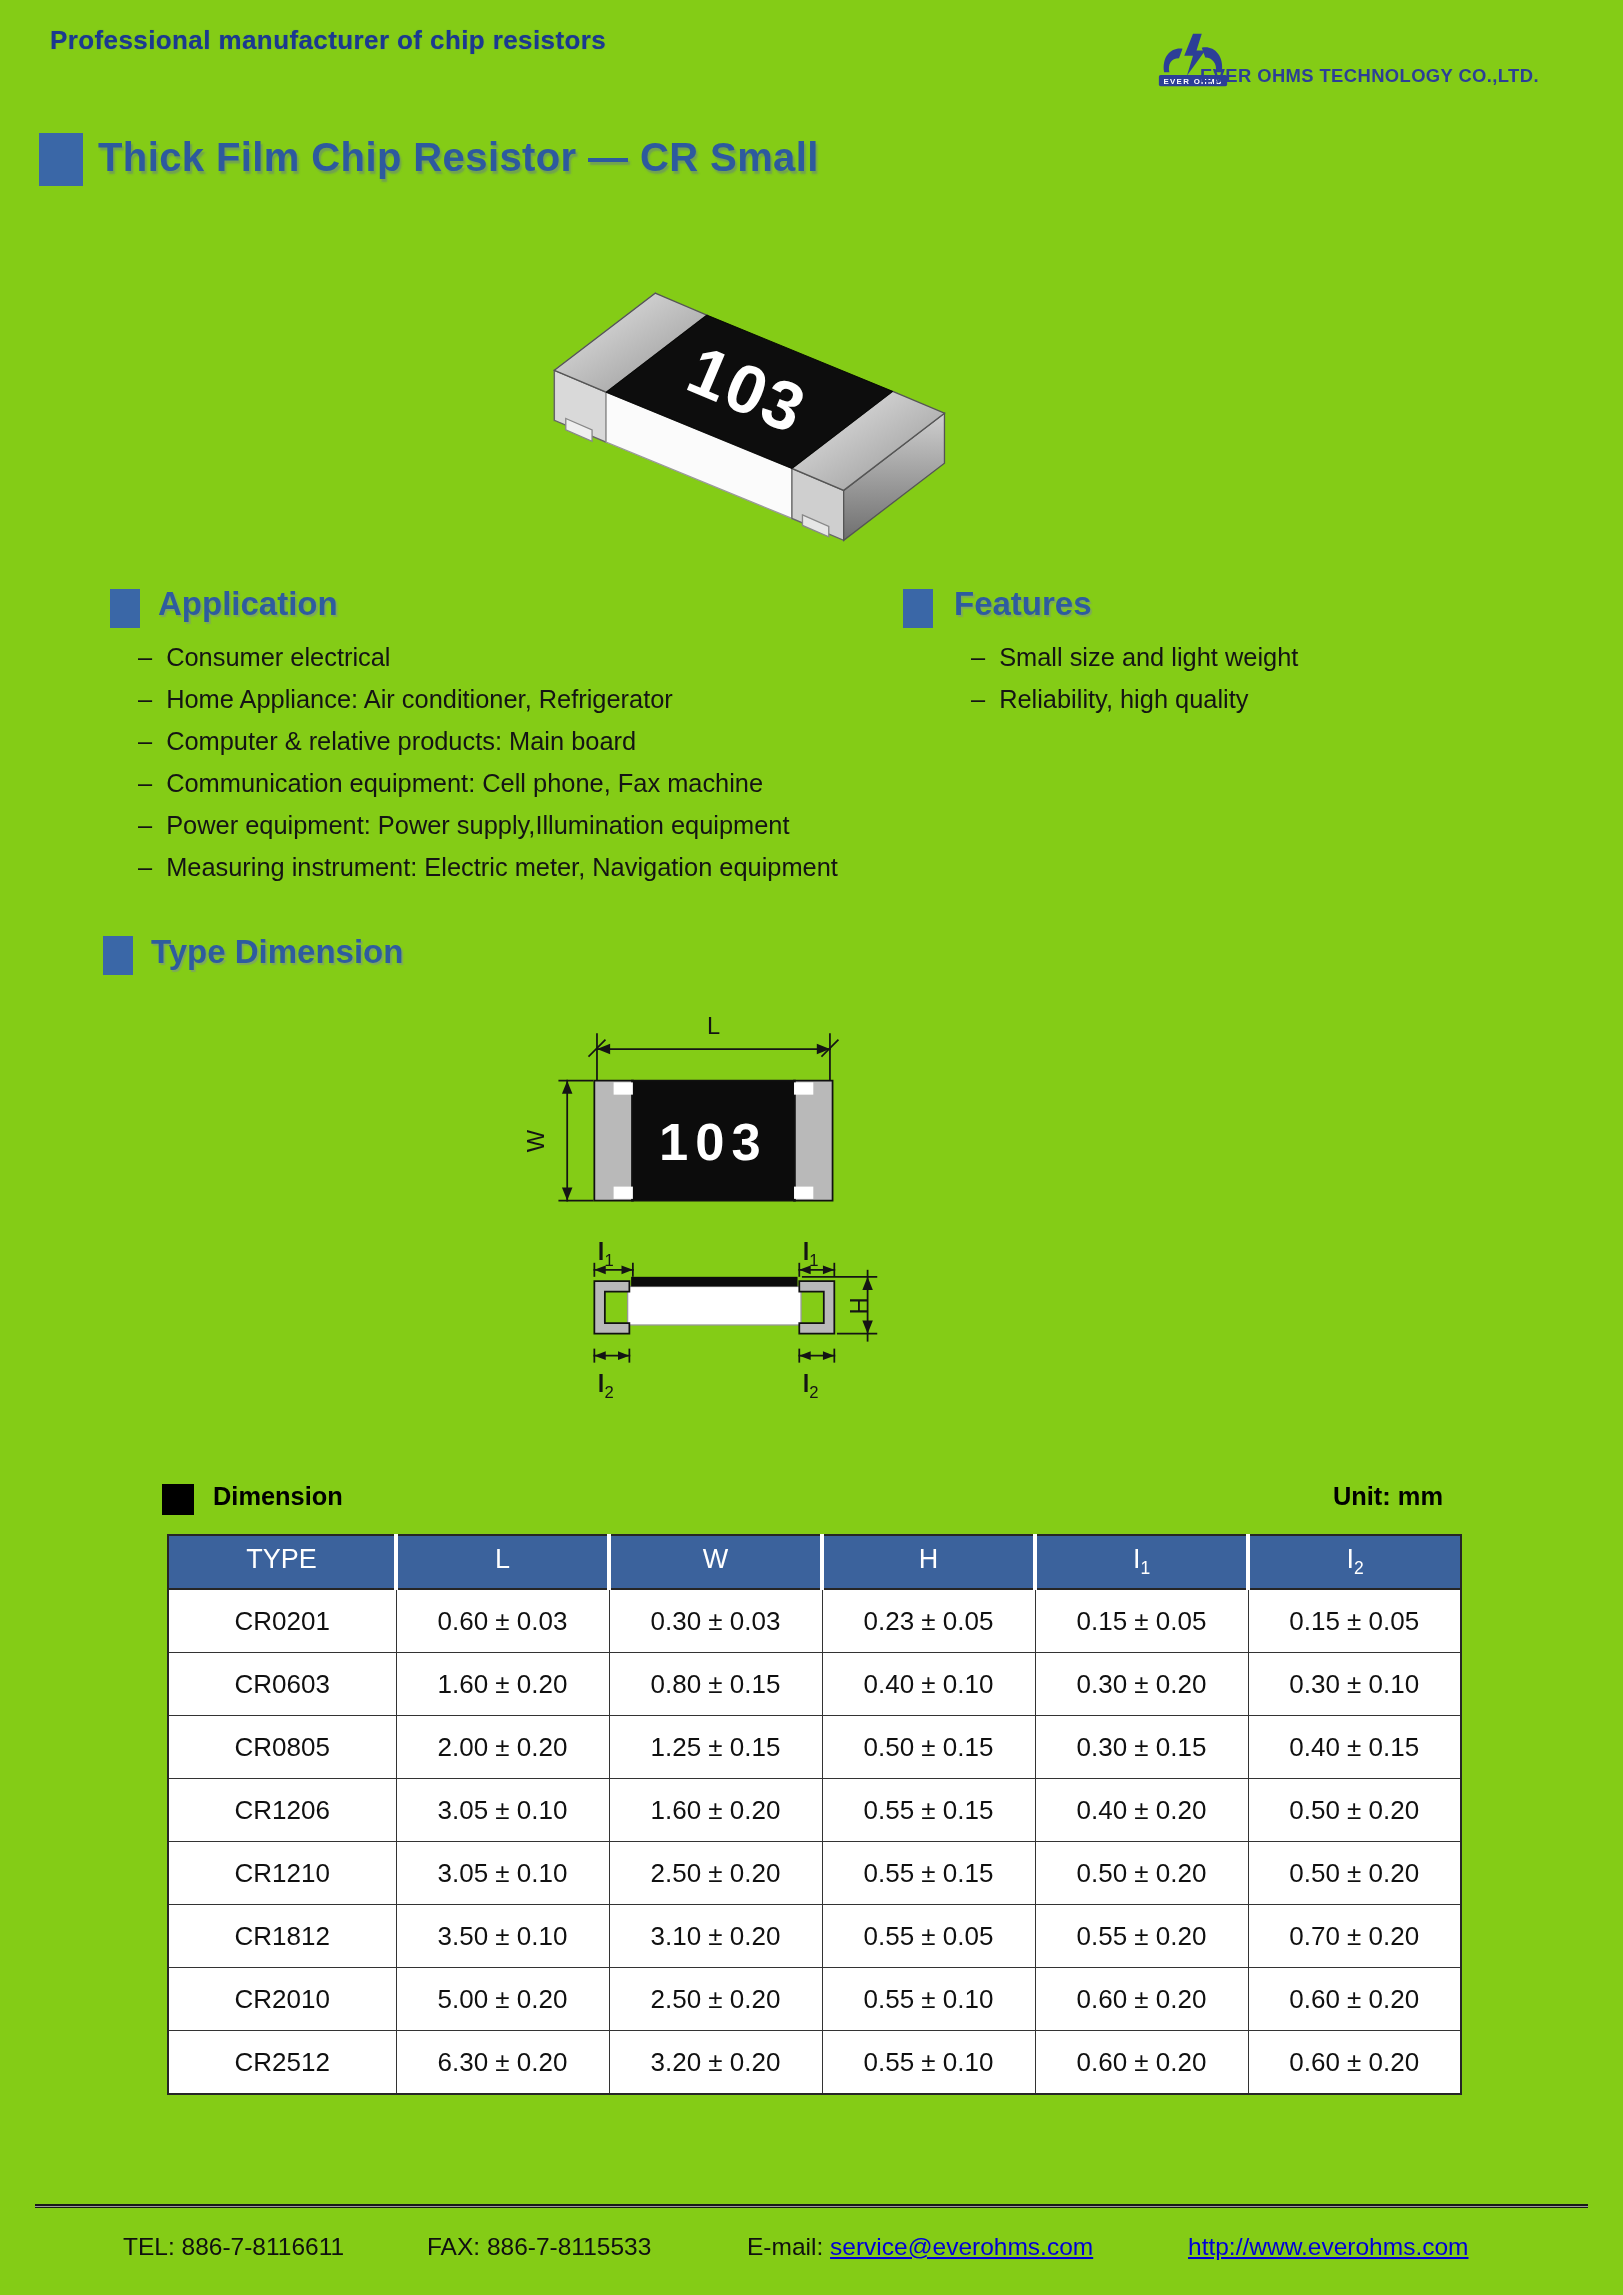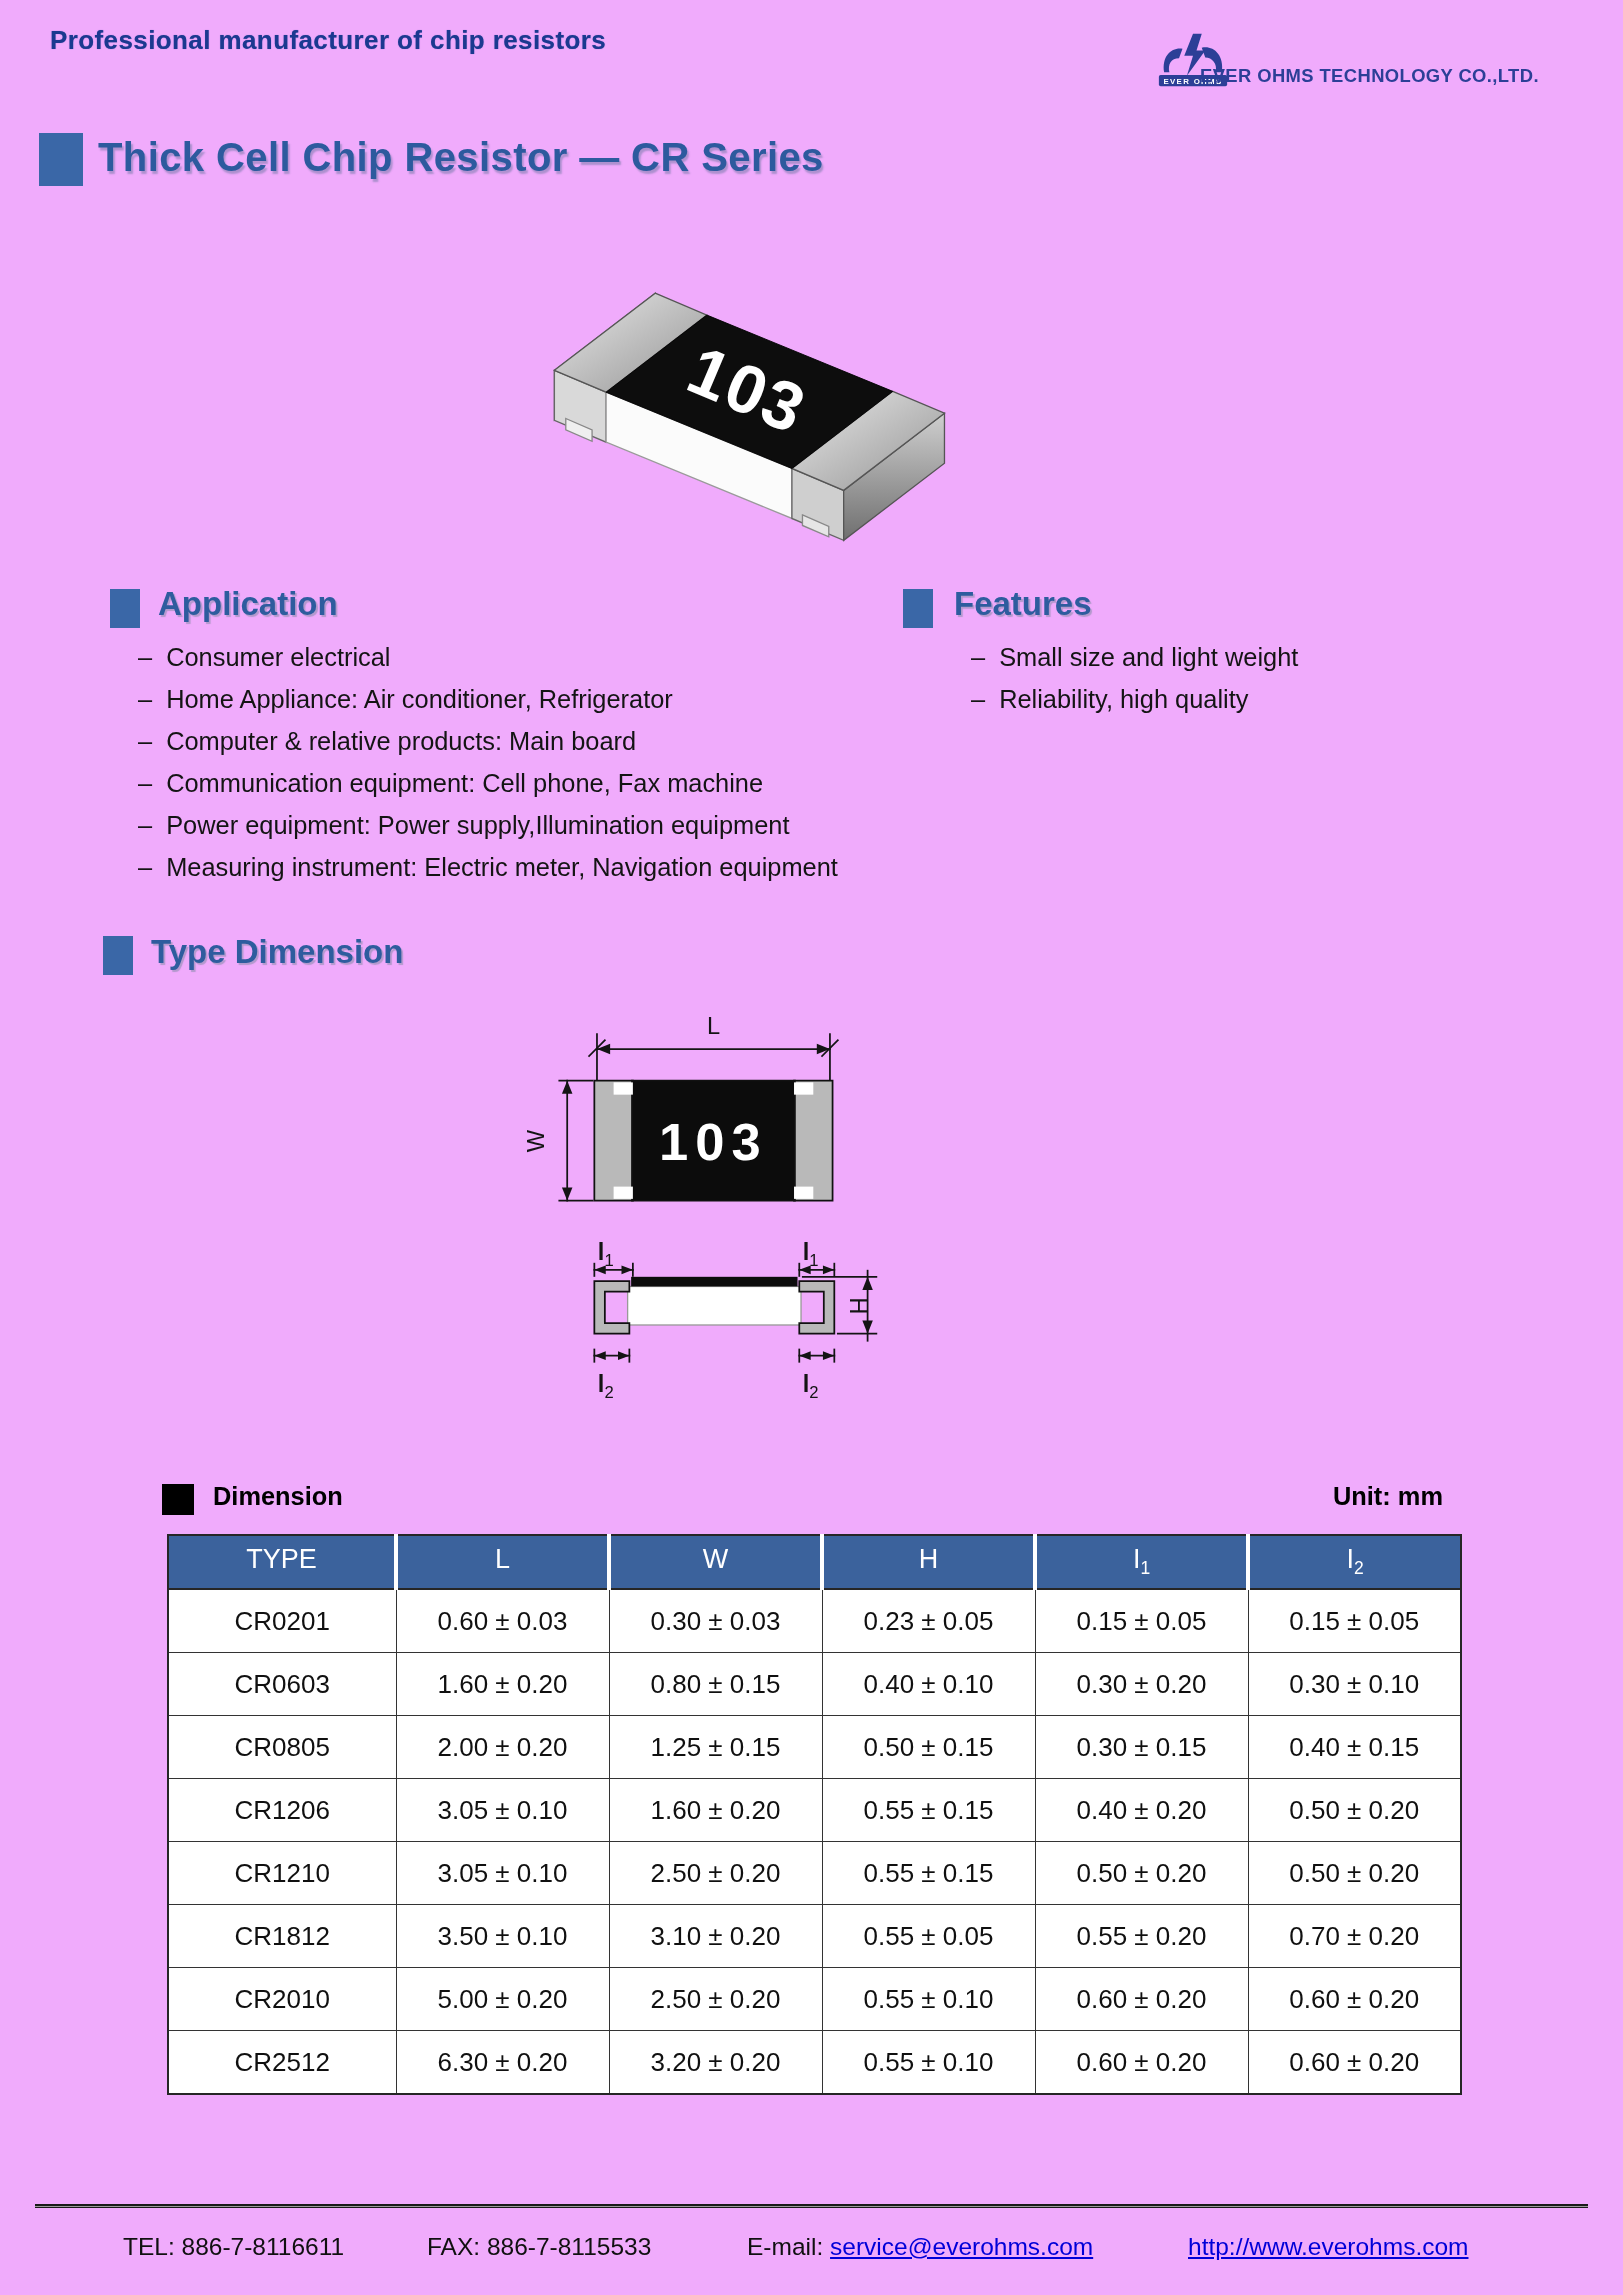--- a/index.html
+++ b/index.html
@@ -1,17 +1,17 @@
 <!DOCTYPE html>
 <html style="font-size:14px"><head>
 <meta charset="utf-8">
 <style>
   html,body{margin:0;padding:0;background:#e8e8e8;}
   #page{
-    position:relative; width:1623px; height:2295px; background:#f0abfc;
+    position:relative; width:1623px; height:2295px; background:#84cc16;
     font-family:"Liberation Sans", sans-serif; overflow:hidden;
   }
   
   .tagline{
     position:absolute; left:50px; top:24.5px;
     font-size:26px; font-weight:bold; color:#1b3990; letter-spacing:0.4px;
     text-shadow:0 0 0.9px rgba(27,57,144,.55);
   }
   .logo-emblem{ position:absolute; left:1157px; top:32px; }
   .company-name{
@@ -73,21 +73,21 @@
   <svg class="logo-emblem" width="72" height="56" viewBox="0 0 82 64">
     <path d="M8,46 C5,27 17,17 29,19 L25,30 C16,30 12,37 14,46 Z" fill="#2c3f97"></path>
     <path d="M74,46 C77,25 63,15 51,18 L55,29 C63,29 69,36 67,46 Z" fill="#2c3f97"></path>
     <path d="M41,2 L51,2 L45,21 L55,21 L34,50 L41,27 L31,27 Z" fill="#2c3f97"></path>
     <rect x="2" y="49" width="78" height="13" rx="2" fill="#2c3f97"></rect>
     <text x="41" y="59" text-anchor="middle" font-size="9" font-weight="bold" fill="#ffffff" letter-spacing="1.5">EVER OHMS</text>
   </svg>
   <div class="company-name">EVER OHMS TECHNOLOGY CO.,LTD.</div>
 
   <div class="title-square"></div>
-  <div class="page-title">Thick Cell Chip Resistor — CR Series</div>
+  <div class="page-title">Thick Film Chip Resistor — CR Small</div>
 
   <svg style="position:absolute;left:550px;top:280px;" width="412" height="263" viewBox="0 0 470 300">
     <defs>
       <linearGradient id="gCap" x1="0" y1="0" x2="1" y2="1">
         <stop offset="0" stop-color="#e9e9e9"></stop>
           <stop offset="1" stop-color="#939393"></stop>
       </linearGradient>
       <linearGradient id="gEnd" x1="0" y1="0" x2="0" y2="1">
         <stop offset="0" stop-color="#cfcfcf"></stop>
           <stop offset="1" stop-color="#6f6f6f"></stop>

